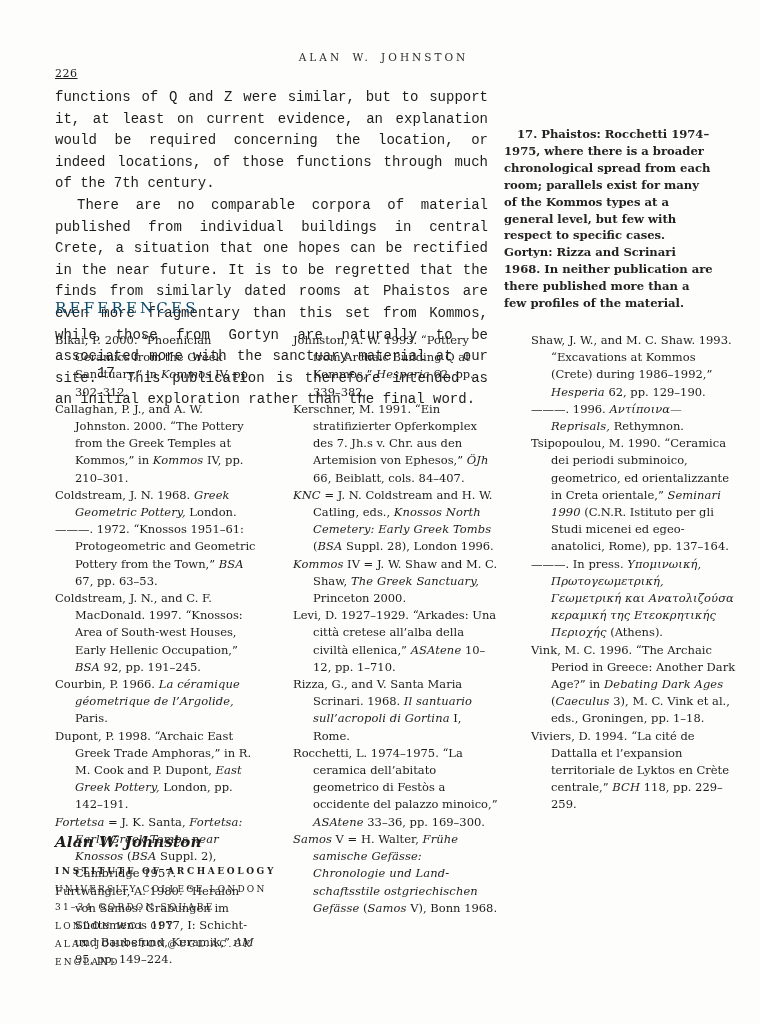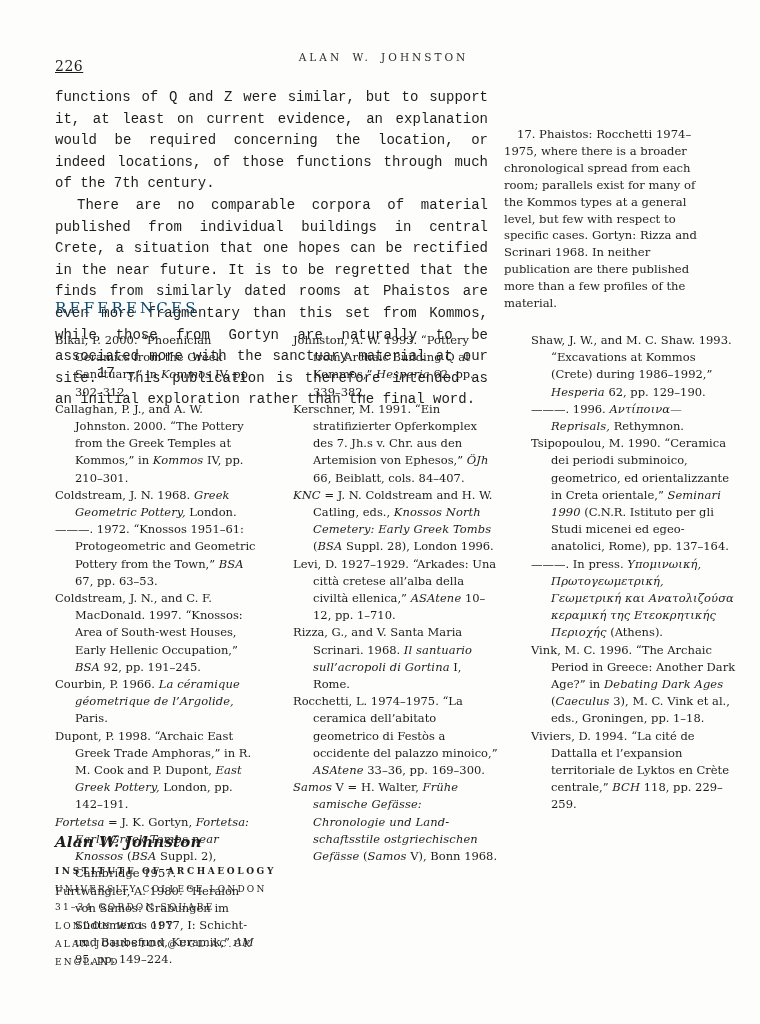--- a/index.html
+++ b/index.html
@@ -7,40 +7,40 @@
     width: 760px; height: 1024px;
     background: #fdfdfc;
     font-family: "DejaVu Serif", "Liberation Serif", serif;
     color: #1e1d1b;
     -webkit-font-smoothing: antialiased;
   }
   .page { position: relative; width: 760px; height: 1024px; overflow: hidden; }
 
   
   .header { position: absolute; top: 50px; left: 55px; right: 48px; height: 16px; }
-  .page-number { position: absolute; left: 0; top: 8px; font-size: 14px; letter-spacing: 0.5px; text-decoration: underline; }
+  .page-number { position: absolute; left: 0; top: 17px; font-size: 11px; letter-spacing: 0.5px; text-decoration: underline; }
   .running-head {
     position: absolute; left: 0; right: 0; top: 1px; text-align: center;
     font-size: 10.5px; letter-spacing: 3px; word-spacing: 4px; color: #2e2d2b;
   }
 
   
   .body-text {
     position: absolute; top: 87px; left: 55px; width: 433px;
     font-size: 14px; line-height: 21.6px; text-align: justify;
   }
   .body-text p { margin: 0; font-family: Liberation Mono, monospace; }
   .body-text p.indented { text-indent: 22px; }
   sup.fn { font-size: 15px; line-height: 0; vertical-align: 5px; letter-spacing: 0; }
 
   
   .margin-note {
     position: absolute; top: 126px; left: 504px; width: 209px;
     font-size: 11.6px; line-height: 16.9px; text-align: left;
-    text-indent: 13px; color: #242321;
+    text-indent: 13px; color: #242321; font-weight: bold;
   }
 
   
   .references-heading {
     position: absolute; top: 299px; left: 55px;
     font-size: 15px; letter-spacing: 3.2px; color: #0c4a6e;
   }
   .ref-columns {
     position: absolute; top: 332px; left: 55px; width: 660px;
     display: flex; gap: 33px;
@@ -84,27 +84,28 @@
 
   <div class="ref-columns">
     <div class="ref-column">
         <p class="ref-entry"><span>Bikai, P. 2000. “Phoenician Ceramics from the Greek Sanctuary,” in </span><i>Kommos</i><span> IV, pp. 302–312.</span></p>
         <p class="ref-entry"><span>Callaghan, P. J., and A. W. Johnston. 2000. “The Pottery from the Greek Temples at Kommos,” in </span><i>Kommos</i><span> IV, pp. 210–301.</span></p>
         <p class="ref-entry"><span>Coldstream, J. N. 1968. </span><i>Greek Geometric Pottery,</i><span> London.</span></p>
         <p class="ref-entry"><span>———. 1972. “Knossos 1951–61: Protogeometric and Geometric Pottery from the Town,” </span><i>BSA</i><span> 67, pp. 63–53.</span></p>
         <p class="ref-entry"><span>Coldstream, J. N., and C. F. MacDonald. 1997. “Knossos: Area of South-west Houses, Early Hellenic Occupation,” </span><i>BSA</i><span> 92, pp. 191–245.</span></p>
         <p class="ref-entry"><span>Courbin, P. 1966. </span><i>La céramique géometrique de l’Argolide,</i><span> Paris.</span></p>
         <p class="ref-entry"><span>Dupont, P. 1998. “Archaic East Greek Trade Amphoras,” in R. M. Cook and P. Dupont, </span><i>East Greek Pottery,</i><span> London, pp. 142–191.</span></p>
-        <p class="ref-entry"><i>Fortetsa</i><span> = J. K. Gortyn, </span><i>Fortetsa: Early Greek Tombs near Knossos</i><span> (</span><i>BSA</i><span> Suppl. 2), Cambridge 1957.</span></p>
+        <p class="ref-entry"><i>Fortetsa</i><span> = J. K. Santa, </span><i>Fortetsa: Early Greek Tombs near Knossos</i><span> (</span><i>BSA</i><span> Suppl. 2), Cambridge 1957.</span></p>
         <p class="ref-entry"><span>Furtwängler, A. 1980. “Heraion von Samos: Grabungen im Südtemenos 1977, I: Schicht- und Baubefund, Keramik,” </span><i>AM</i><span> 95, pp. 149–224.</span></p>
       </div>
     <div class="ref-column">
         <p class="ref-entry"><span>Johnston, A. W. 1993. “Pottery from Archaic Building Q at Kommos,” </span><i>Hesperia</i><span> 62, pp. 339–382.</span></p>
         <p class="ref-entry"><span>Kerschner, M. 1991. “Ein stratifizierter Opferkomplex des 7. Jh.s v. Chr. aus den Artemision von Ephesos,” </span><i>ÖJh</i><span> 66, Beiblatt, cols. 84–407.</span></p>
         <p class="ref-entry"><i>KNC</i><span> = J. N. Coldstream and H. W. Catling, eds., </span><i>Knossos North Cemetery: Early Greek Tombs</i><span> (</span><i>BSA</i><span> Suppl. 28), London 1996.</span></p>
+        <p class="ref-entry"><i>Kommos</i><span> IV = J. W. Shaw and M. C. Shaw, </span><i>The Greek Sanctuary,</i><span> Princeton 2000.</span></p>
         <p class="ref-entry"><span>Levi, D. 1927–1929. “Arkades: Una città cretese all’alba della civiltà ellenica,” </span><i>ASAtene</i><span> 10–12, pp. 1–710.</span></p>
         <p class="ref-entry"><span>Rizza, G., and V. Santa Maria Scrinari. 1968. </span><i>Il santuario sull’acropoli di Gortina</i><span> I, Rome.</span></p>
         <p class="ref-entry"><span>Rocchetti, L. 1974–1975. “La ceramica dell’abitato geometrico di Festòs a occidente del palazzo minoico,” </span><i>ASAtene</i><span> 33–36, pp. 169–300.</span></p>
         <p class="ref-entry"><i>Samos</i><span> V = H. Walter, </span><i>Frühe samische Gefässe: Chronologie und Land­schaftsstile ostgriechischen Gefässe</i><span> (</span><i>Samos</i><span> V), Bonn 1968.</span></p>
       </div>
     <div class="ref-column">
         <p class="ref-entry"><span>Shaw, J. W., and M. C. Shaw. 1993. “Excavations at Kommos (Crete) during 1986–1992,” </span><i>Hesperia</i><span> 62, pp. 129–190.</span></p>
         <p class="ref-entry"><span>———. 1996. </span><i>Αντίποινα—Reprisals,</i><span> Rethymnon.</span></p>
         <p class="ref-entry"><span>Tsipopoulou, M. 1990. “Ceramica dei periodi subminoico, geometrico, ed orientalizzante in Creta orientale,” </span><i>Seminari 1990</i><span> (C.N.R. Istituto per gli Studi micenei ed egeo-anatolici, Rome), pp. 137–164.</span></p>
         <p class="ref-entry"><span>———. In press. </span><i>Υπομινωική, Πρωτογεωμετρική, Γεωμετρική και Ανατολιζούσα κεραμική της Ετεοκρητικής Περιοχής</i><span> (Athens).</span></p>

